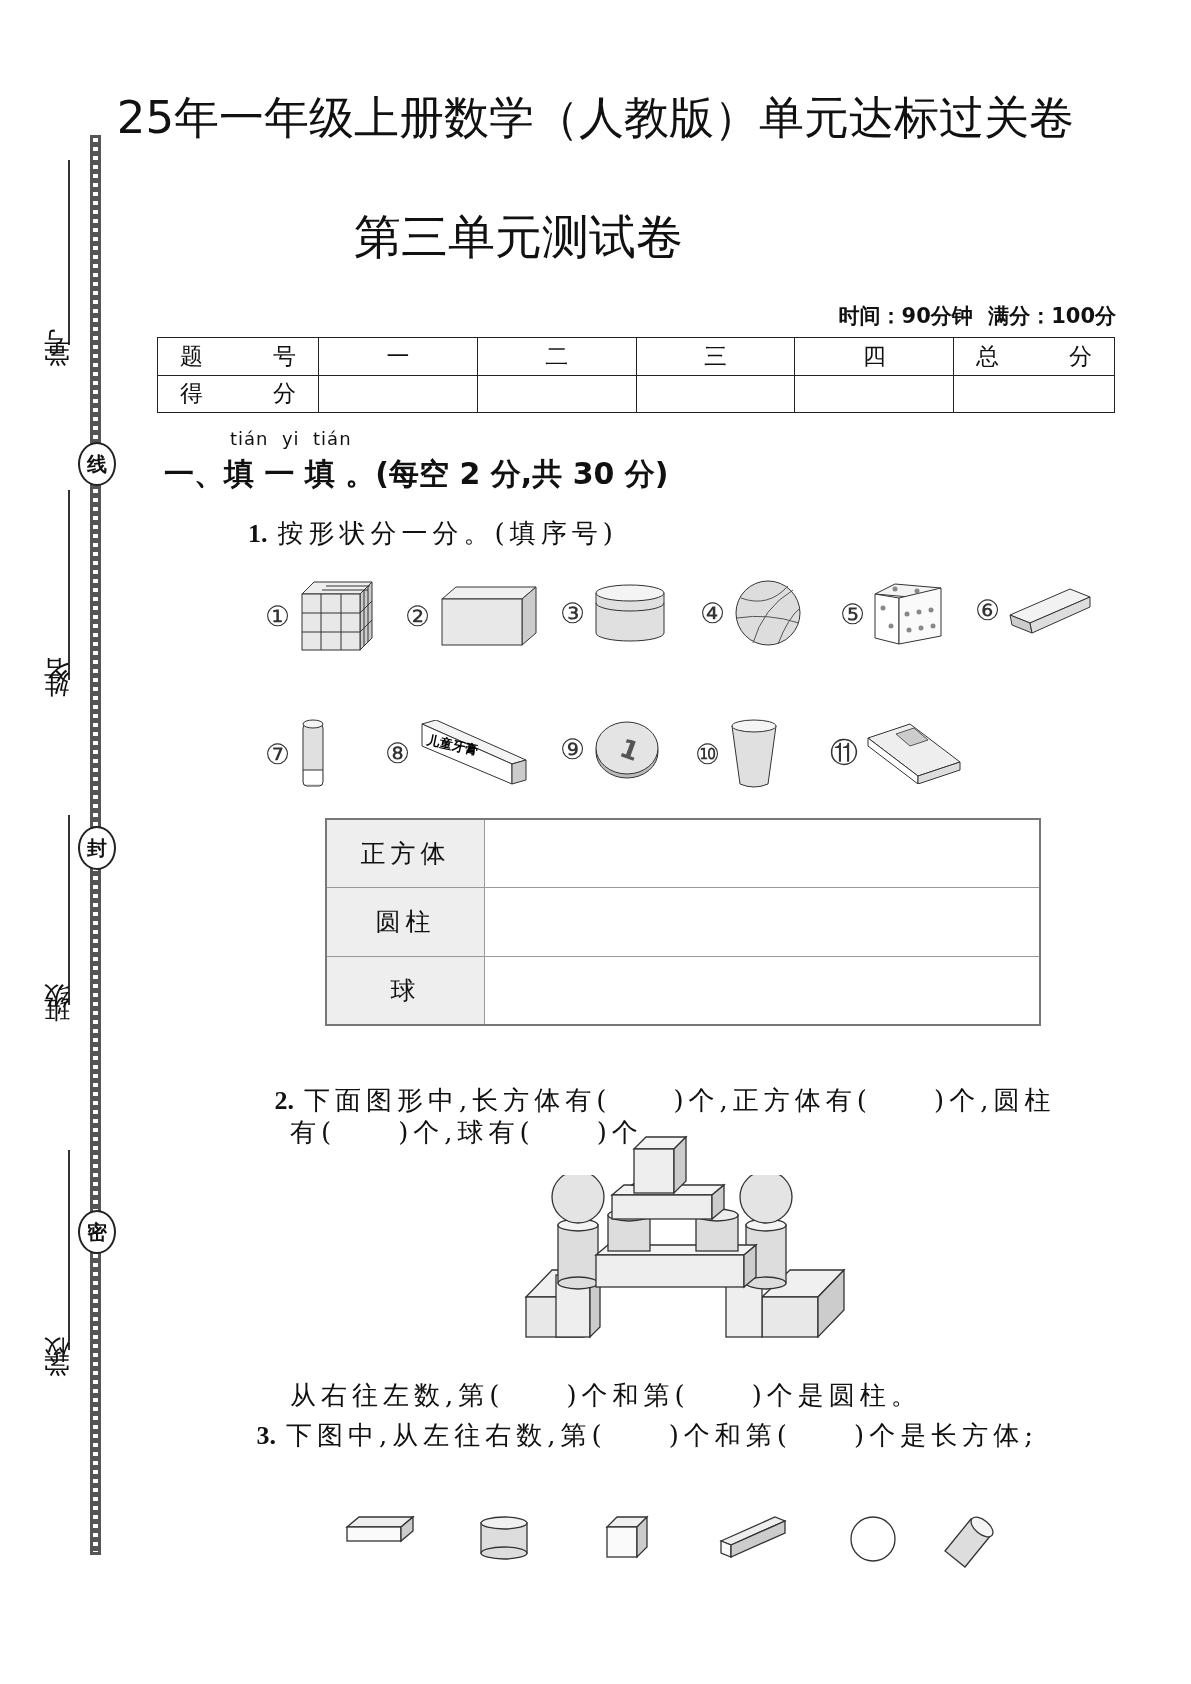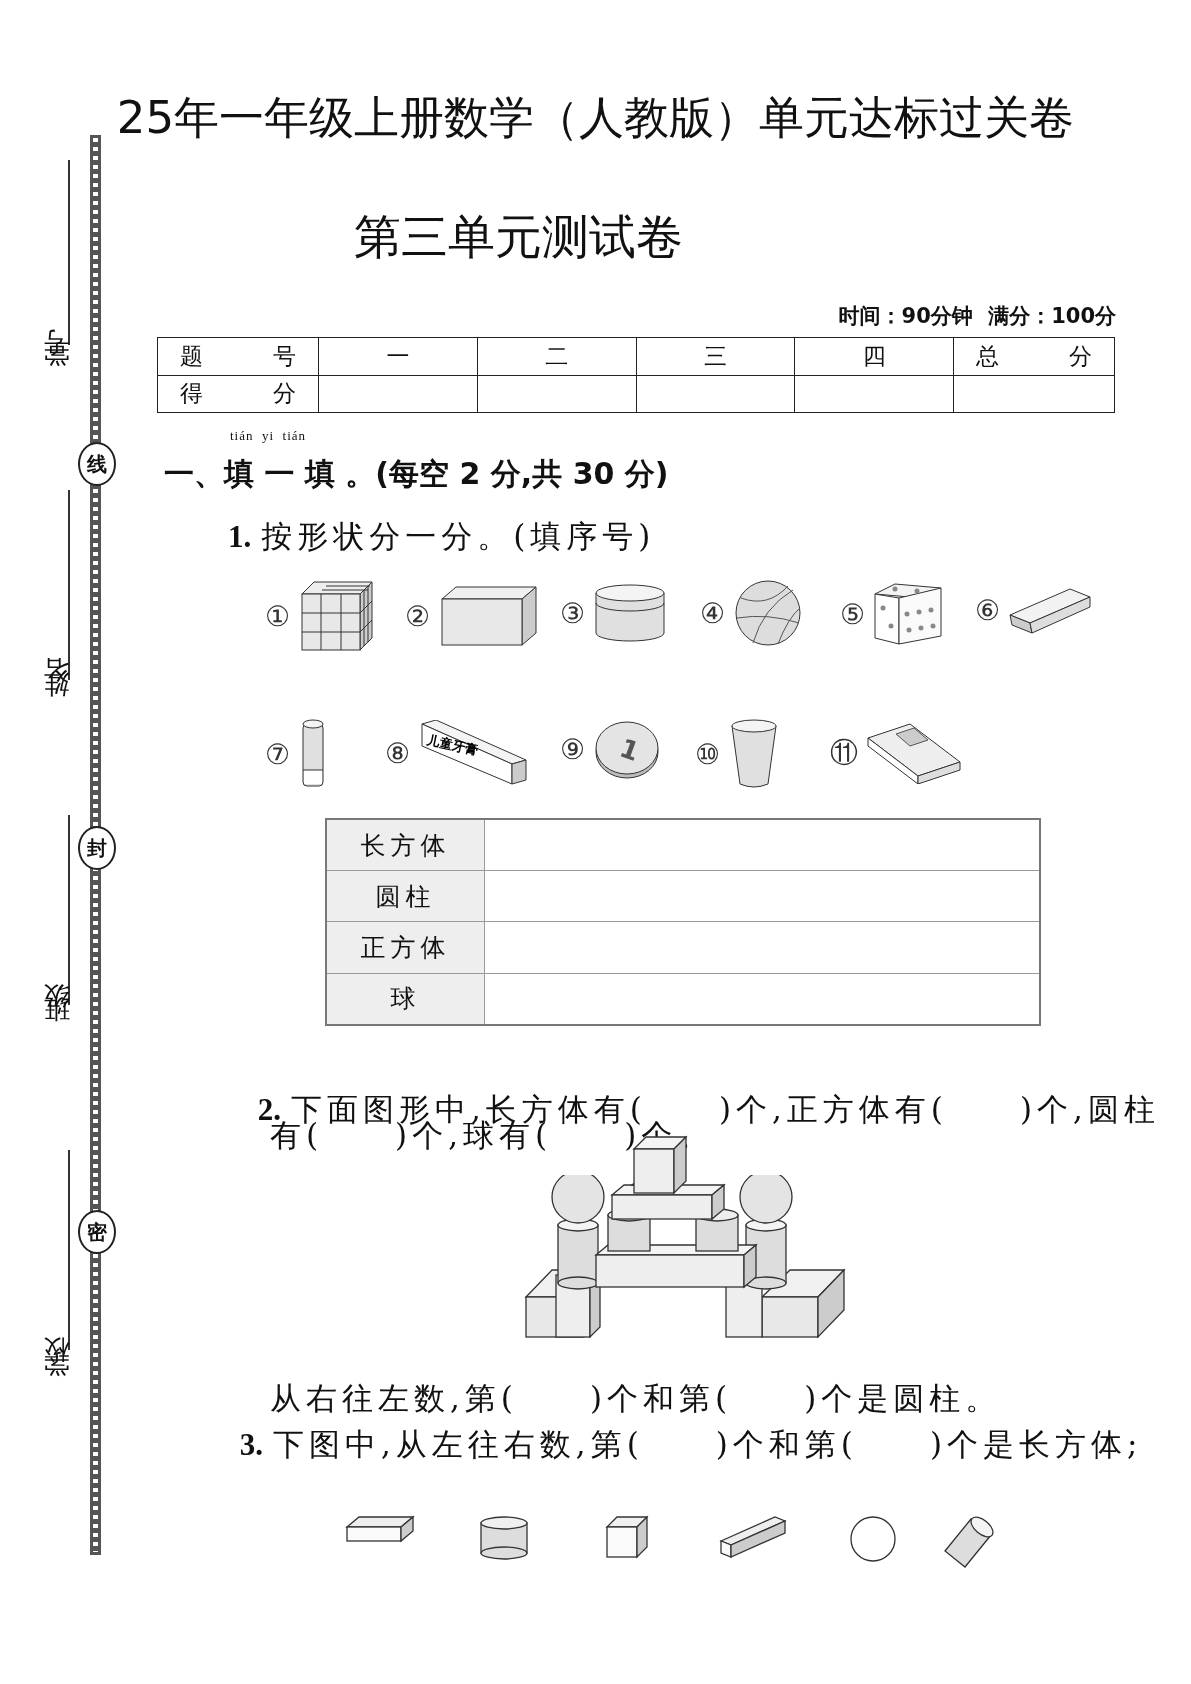--- a/index.html
+++ b/index.html
@@ -7,23 +7,23 @@
   .abs{position:absolute;}
   .serif{font-family:"DejaVu Serif","Liberation Serif",serif;}
   .title{left:0;width:1191px;top:88px;text-align:center;font-size:45px;letter-spacing:0px;font-weight:500;}
   .subtitle{left:0;width:1037px;top:206px;text-align:center;font-size:47px;}
   .meta{right:75px;top:302px;font-size:21px;font-weight:bold;}
   .meta span{margin-left:8px;}
   table.score{position:absolute;left:157px;top:337px;width:958px;height:76px;border-collapse:collapse;font-size:23px;}
   table.score td{border:1.5px solid #222;text-align:center;height:36px;padding:0;}
   table.score td.lab{width:160px;}
   table.score td.lab div{display:flex;justify-content:space-between;padding:0 22px;}
-  .pinyin{left:230px;top:428px;font-size:13px;letter-spacing:1px;font-family:Liberation Serif, serif;}
+  .pinyin{left:230px;top:428px;font-size:18px;letter-spacing:1px;}
   .sec{left:164px;top:454px;font-size:30px;font-weight:bold;}
-  .q{font-size:31px;letter-spacing:5px;}
+  .q{font-size:26px;letter-spacing:5px;margin-left:20px;}
   .qnum{font-weight:bold;font-family:"Liberation Serif",serif;letter-spacing:0;margin-right:10px;}
   .shape-item{position:absolute;display:flex;align-items:center;}
   .circnum{font-size:28px;font-family:"DejaVu Serif",serif;color:#333;margin-right:8px;}
   table.ans{position:absolute;left:325px;top:818px;width:716px;height:208px;border-collapse:collapse;font-size:25px;border:2.5px solid #777;}
   table.ans td{border:1.5px solid #999;}
   table.ans td.h{width:155px;background:#eee;text-align:center;letter-spacing:5px;}
   .strip{left:90px;top:135px;width:11px;height:1420px;background:#555;}
   .strip-holes{left:93px;top:138px;width:5px;height:1414px;background:repeating-linear-gradient(to bottom,#fff 0 4px,transparent 4px 9px);}
   .seal{width:34px;height:40px;border:2px solid #222;border-radius:50%;background:#fff;display:flex;align-items:center;justify-content:center;font-size:20px;font-weight:bold;left:78px;}
   .vlab{left:38px;font-size:26px;writing-mode:vertical-rl;transform:rotate(180deg);letter-spacing:14px;}
@@ -196,30 +196,26 @@
   <svg width="96" height="62" viewBox="0 0 96 62">
       <polygon points="2,16 44,2 94,40 52,54" fill="#eee" stroke="#333"></polygon>
       <polygon points="2,16 52,54 52,62 2,24" fill="#fff" stroke="#333"></polygon>
       <polygon points="52,54 94,40 94,48 52,62" fill="#ddd" stroke="#333"></polygon>
       <polygon points="30,12 48,6 62,18 44,24" fill="#ccc" stroke="#555"></polygon>
     </svg>
 </div>
 
 <table class="ans">
   <tbody>
-      <tr>
-        <td class="h serif">长方体</td>
+  <tr>
+        <td class="h serif">正方体</td>
         <td></td>
       </tr>
   <tr>
         <td class="h serif">圆柱</td>
-        <td></td>
-      </tr>
-  <tr>
-        <td class="h serif">正方体</td>
         <td></td>
       </tr>
   <tr>
         <td class="h serif">球</td>
         <td></td>
       </tr>
 </tbody>
   </table>
 
 <div class="abs q serif" style="left:228px;top:1053px;white-space:pre">

